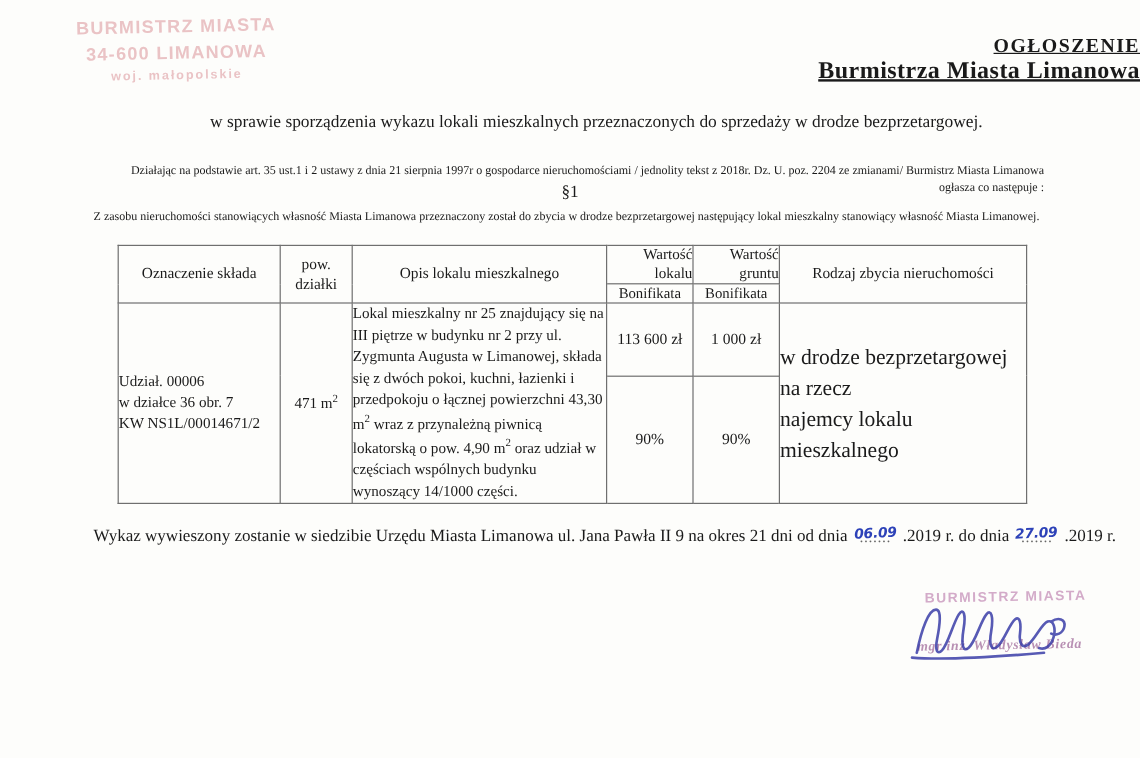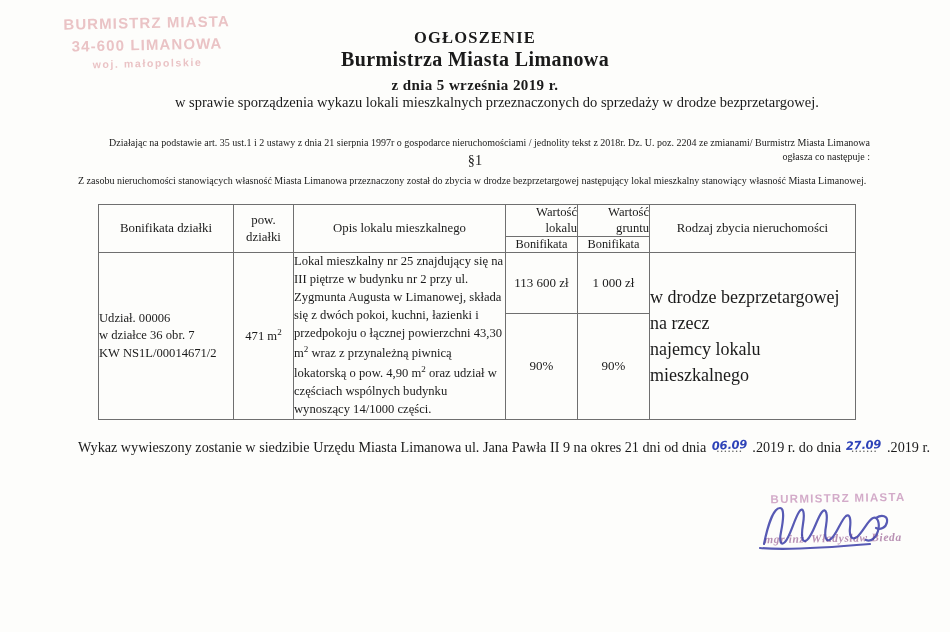--- a/index.html
+++ b/index.html
@@ -41,21 +41,22 @@
   }
   .office-stamp .l1 { font-size: 15px; }
   .office-stamp .l2 { font-size: 15px; }
   .office-stamp .l3 { font-size: 10.5px; letter-spacing: 1.6px; }
 
   
   .heading {
     position: absolute;
     left: 0; top: 28px;
     width: 950px;
-    text-align: center;
+    text-align: right;
+    text-decoration: underline;
   }
   .heading .h-line {
     font-weight: bold;
     letter-spacing: .4px;
   }
   .heading .h1 { font-size: 16.5px; letter-spacing: 1.2px; }
   .heading .h2 { font-size: 20px; margin-top: 0; }
   .heading .h3 { font-size: 15px; margin-top: 6px; }
 
   
@@ -250,21 +251,20 @@
 
   <div class="office-stamp">
     <div class="l1">BURMISTRZ MIASTA</div>
     <div class="l2">34-600 LIMANOWA</div>
     <div class="l3">woj. małopolskie</div>
   </div>
 
   <div class="heading">
     <div class="h-line h1">OGŁOSZENIE</div>
     <div class="h-line h2">Burmistrza Miasta Limanowa</div>
-    <div class="h-line h3">z dnia 5 września 2019 r.</div>
   </div>
 
   <div class="subject">w sprawie sporządzenia wykazu lokali mieszkalnych przeznaczonych do sprzedaży w drodze bezprzetargowej.</div>
 
   <div class="para-basis">Działając na podstawie art. 35 ust.1 i 2 ustawy z dnia 21 sierpnia 1997r o gospodarce nieruchomościami / jednolity tekst z 2018r. Dz. U. poz. 2204 ze zmianami/ Burmistrz Miasta Limanowa ogłasza co następuje :</div>
 
   <div class="section-mark">§1</div>
 
   <div class="para-scope">Z zasobu nieruchomości stanowiących własność Miasta Limanowa przeznaczony został do zbycia w drodze bezprzetargowej następujący lokal mieszkalny stanowiący własność Miasta Limanowej.</div>
 
@@ -274,21 +274,21 @@
         <col style="width:135px">
         <col style="width:60px">
         <col style="width:212px">
         <col style="width:72px">
         <col style="width:72px">
         <col style="width:206px">
       </colgroup>
       <tbody>
 
         <tr>
-          <td rowspan="2" class="th-cell">Bonifikata działki</td>
+          <td rowspan="2" class="th-cell">Oznaczenie składa</td>
           <td rowspan="2" class="th-cell">
             <div>pow.</div>
             <div>działki</div>
           </td>
           <td rowspan="2" class="th-cell">Opis lokalu mieszkalnego</td>
           <td class="th-stack-top">
             <div>Wartość</div>
             <div>lokalu</div>
           </td>
           <td class="th-stack-top">

